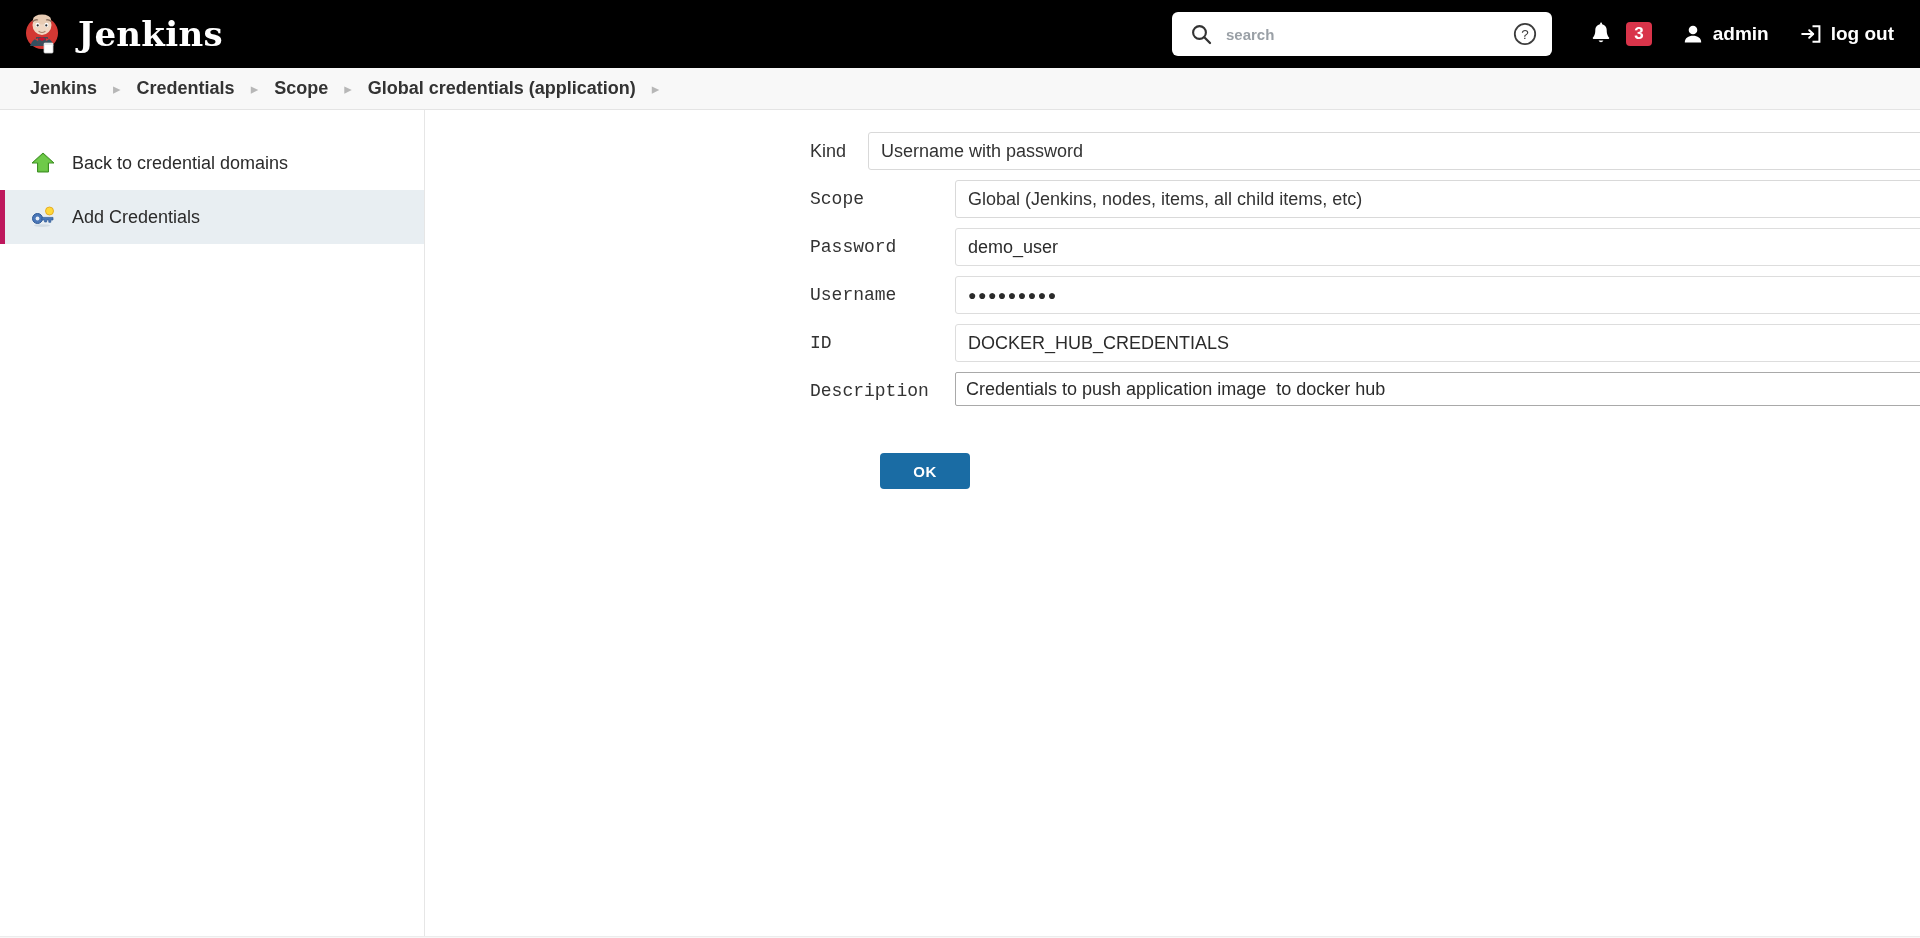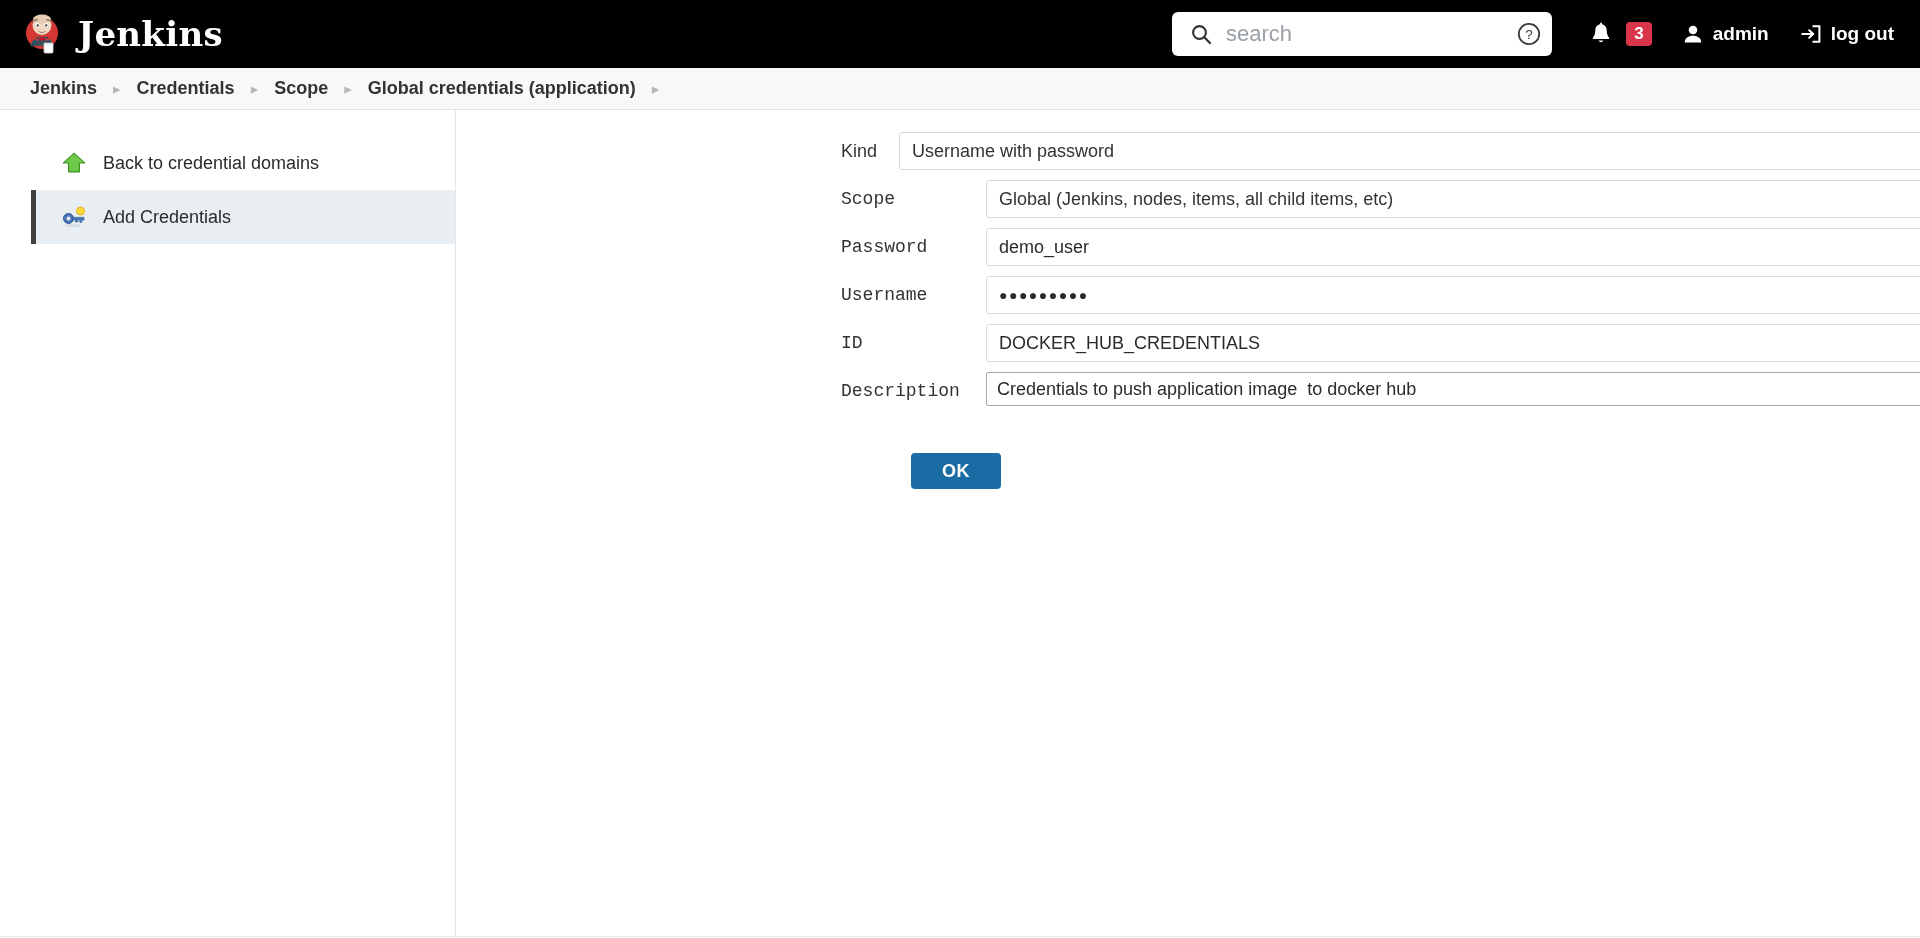--- a/index.html
+++ b/index.html
@@ -54,24 +54,25 @@
     border-radius: 6px;
     display: flex;
     align-items: center;
     padding: 0 14px 0 18px;
   }
   #search-input {
     flex: 1 1 auto;
     border: none;
     outline: none;
     font-family: "Liberation Sans", sans-serif;
-    font-size: 22px;
+    font-size: 15px;
     color: #333;
     background: transparent;
     margin-left: 12px;
+    font-weight: bold;
   }
   #search-input::placeholder { color: #9aa0a6; }
 
   .hdr-right {
     position: absolute;
     right: 26px; top: 0;
     height: 68px;
     display: flex;
     align-items: center;
     gap: 30px;
@@ -119,21 +120,20 @@
     font-size: 15px;
     padding: 0 16px;
     user-select: none;
   }
 
   
   #page-body {
     display: flex;
     height: 826px;
     align-items: stretch;
-    padding-left: 31px;
   }
 
   
   #sidebar {
     width: 425px;
     flex: 0 0 425px;
     background: #fff;
     border-right: 1px solid #e6e6e6;
     padding-top: 26px;
   }
@@ -144,21 +144,21 @@
     height: 54px;
     padding-left: 25px;
     color: #2b2b2b;
     font-size: 18px;
     text-decoration: none;
     border-left: 5px solid transparent;
     cursor: pointer;
   }
   .side-item.selected {
     background: #e8eef2;
-    border-left: 5px solid #404040;
+    border-left: 5px solid #be185d;
   }
   .side-icon { width: 26px; height: 26px; flex: 0 0 26px; position: relative; }
 
   
   #content {
     flex: 1 1 auto;
     background: #fff;
     padding: 22px 0 0 0;
     position: relative;
   }
@@ -228,21 +228,21 @@
   }
   .help-spacer { width: 22px; margin-left: 16px; flex: 0 0 22px; }
 
   #ok-row { padding-left: 455px; margin-top: 47px; }
   #ok-button {
     background: #1a6ca4;
     color: #fff;
     border: none;
     border-radius: 4px;
     font-family: "Liberation Sans", sans-serif;
-    font-size: 18px;
+    font-size: 15px;
     font-weight: 700;
     letter-spacing: 0.4px;
     width: 90px;
     height: 36px;
     cursor: pointer;
   }
 
   
   #footer {
     height: 70px;

